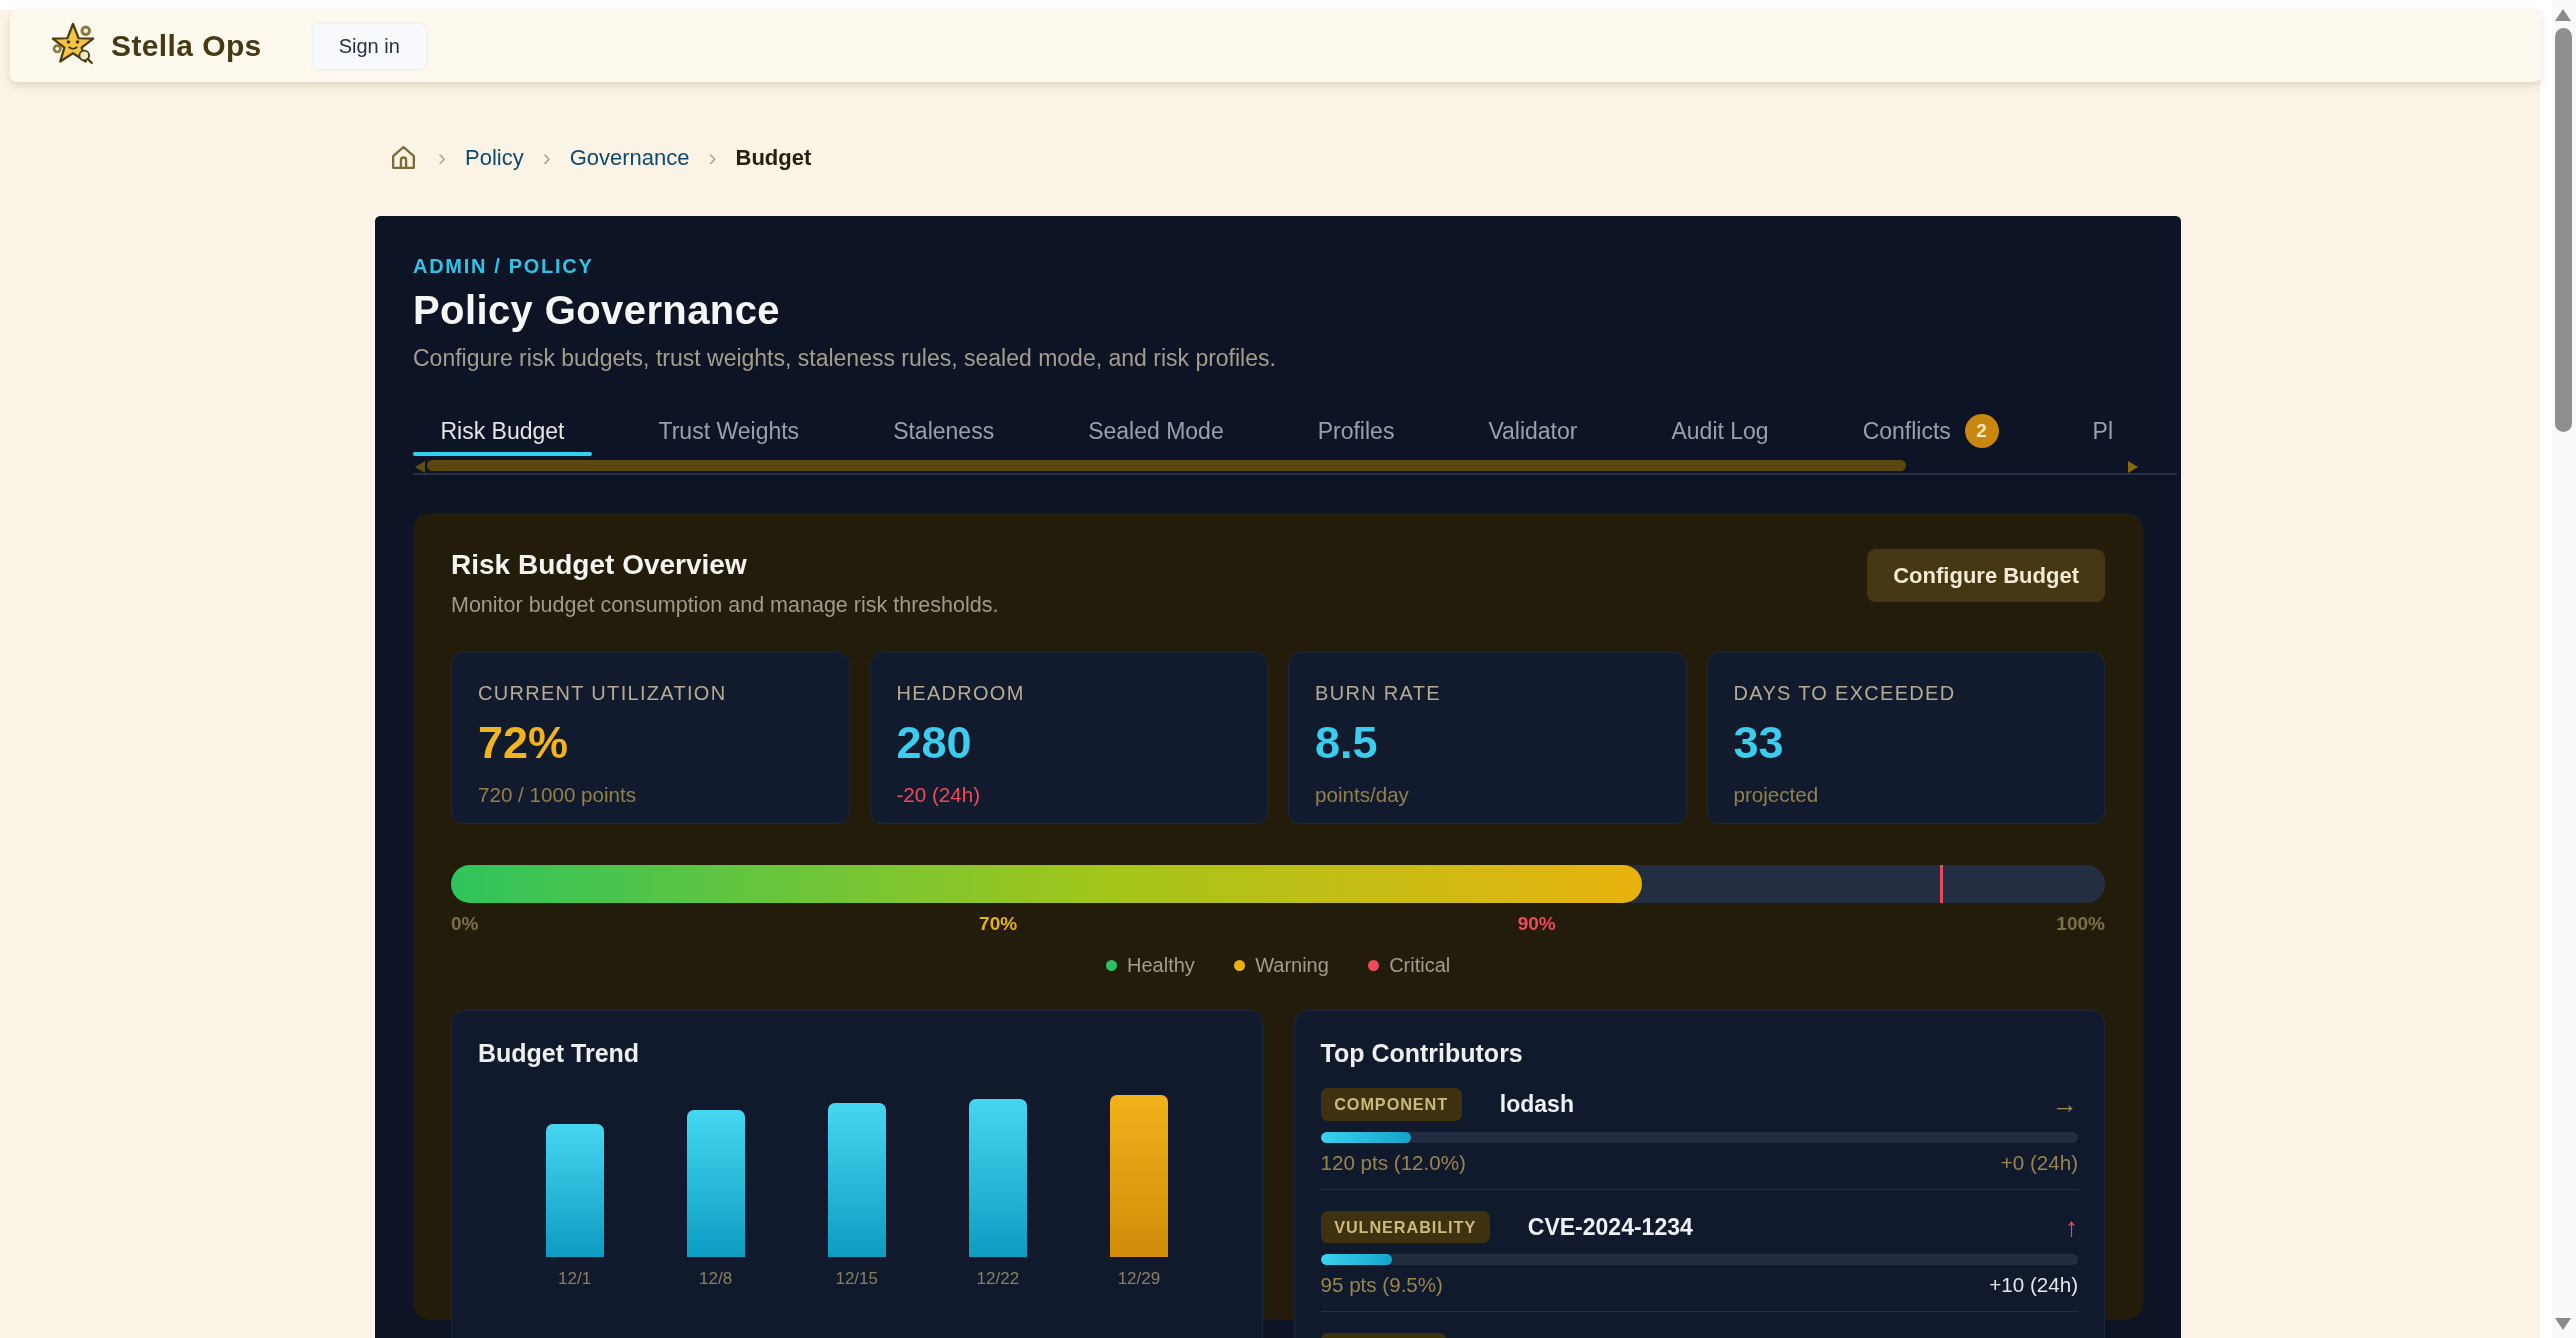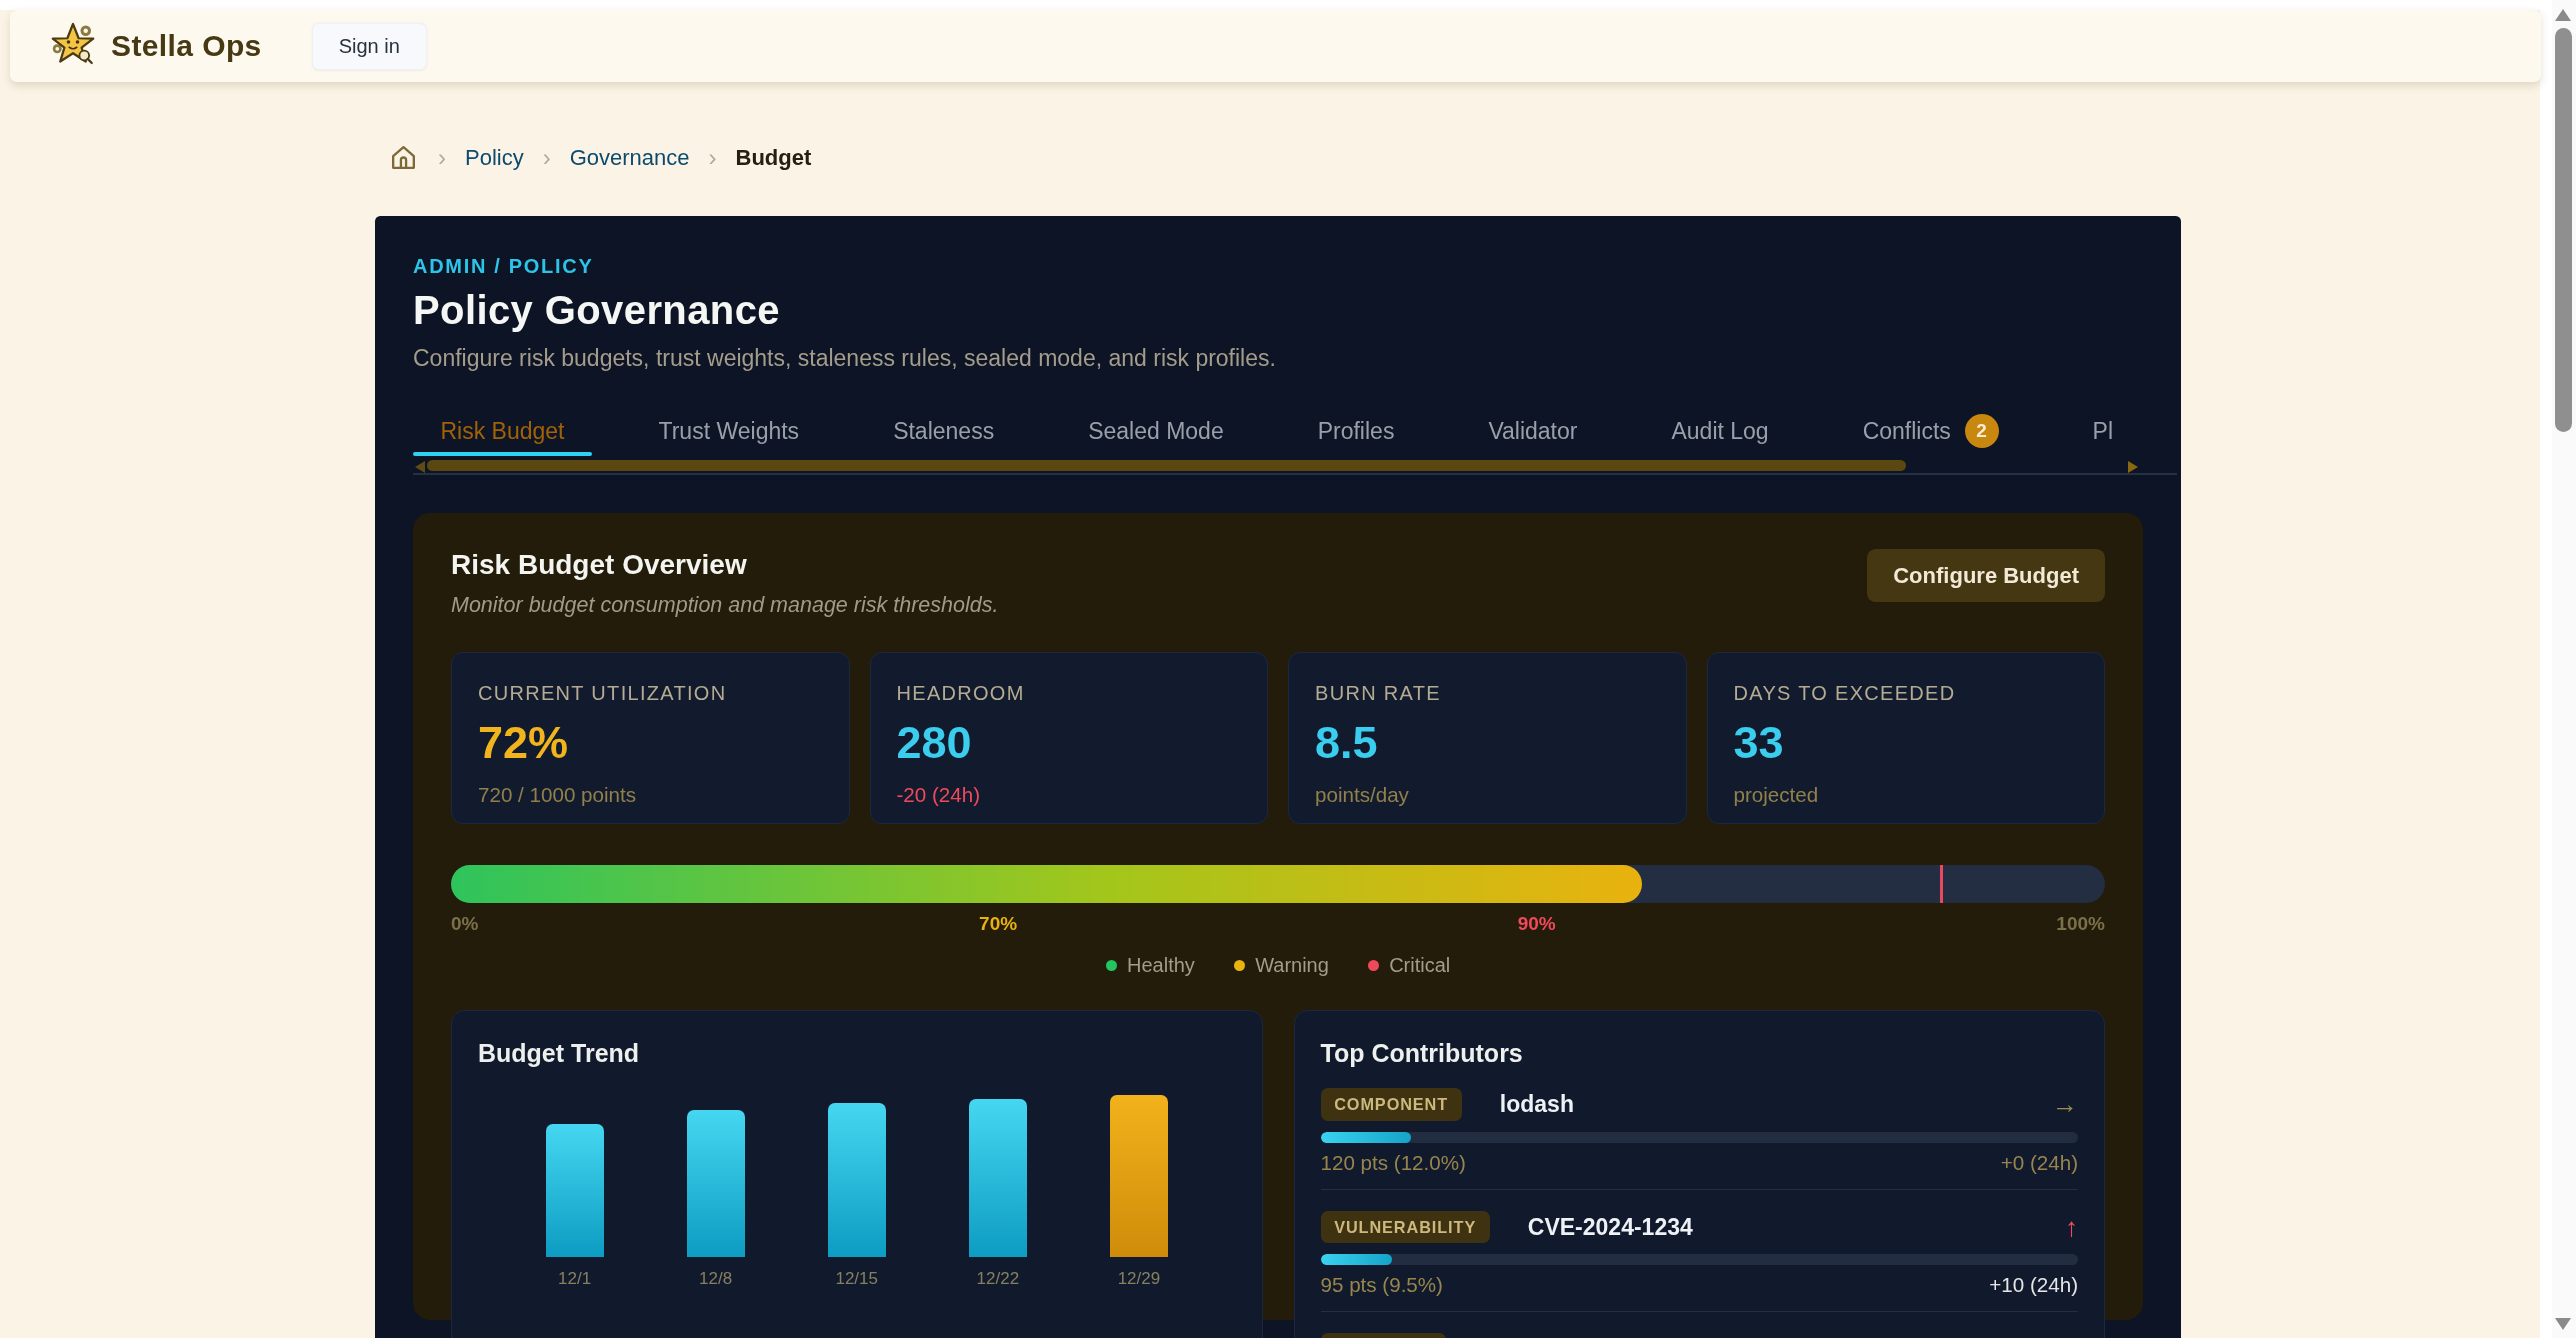--- a/index.html
+++ b/index.html
@@ -40,39 +40,39 @@
   .page-title { margin-top:10.3px; font-size:40px; font-weight:800; color:#f5f7f4; letter-spacing:0.4px; }
   .page-subtitle { margin-top:12px; font-size:23px; color:#a59d8b; }
 
   
   .tabs { margin-top:34px; display:flex; white-space:nowrap; overflow:visible; }
   .tab {
     position:relative; background:none; border:none; cursor:pointer; height:50px;
     padding:0 27.5px; margin-right:39px; font-size:23px; font-weight:500; color:#99a0a9;
     font-family:"Liberation Sans", sans-serif; display:inline-flex; align-items:center; gap:13.7px;
   }
-  .tab.active { color:#a16207; }
+  .tab.active { color:#e5e5e5; }
   .tab.active::after { content:""; position:absolute; left:0; right:0; bottom:0; height:4.3px; border-radius:2.6px; background:#2fd3f0; }
   .tab-badge {
     display:inline-flex; align-items:center; justify-content:center;
     width:34px; height:34px; border-radius:50%; background:#c8870f;
     color:#f7edd2; font-size:19px; font-weight:bold;
   }
   .tabs-scroll { position:relative; height:17px; margin-top:1.7px; }
   .hthumb { position:absolute; left:13.7px; top:1.7px; width:1479px; height:11px; border-radius:6px; background:#5a4810; cursor:pointer; }
   .harrow { position:absolute; top:2.6px; width:0; height:0; cursor:pointer; }
   .harrow.left  { left:1.7px;    border-top:6px solid transparent; border-bottom:6px solid transparent; border-right:10.3px solid #5f4c12; }
   .harrow.right { left:1715px; border-top:6px solid transparent; border-bottom:6px solid transparent; border-left:10.3px solid #8a680e; }
   .htrack-line { position:absolute; left:0; right:-34px; bottom:0; height:1.7px; background:#273043; }
 
   
   .overview-card { margin-top:38px; background:#231c0a; border-radius:17px; padding:36px 38px 52px; height:807px; }
   .ov-head { display:flex; justify-content:space-between; align-items:flex-start; }
   .ov-title { font-size:28px; font-weight:bold; color:#f4f5f1; }
-  .ov-sub { margin-top:12px; font-size:21.5px; color:#a29a87;font-style:italic; }
+  .ov-sub { margin-top:12px; font-size:21.5px; color:#a29a87; }
   .ov-btn {
     background:#443711; color:#f1ead6; border:none; border-radius:8.6px;
     padding:13.7px 26px; font-size:22px; font-weight:600; cursor:pointer;
     font-family:"Liberation Sans", sans-serif;
   }
 
   .stats { margin-top:34px; display:grid; grid-template-columns:repeat(4,1fr); gap:20px; }
   .stat { background:#121b2e; border:0.9px solid #1d2740; border-radius:12px; padding:29px 26px; height:172px; }
   .stat-label { font-size:20px; letter-spacing:1.3px; color:#b5ab92; }
   .stat-value { margin-top:12px; font-size:45px; font-weight:bold; }

